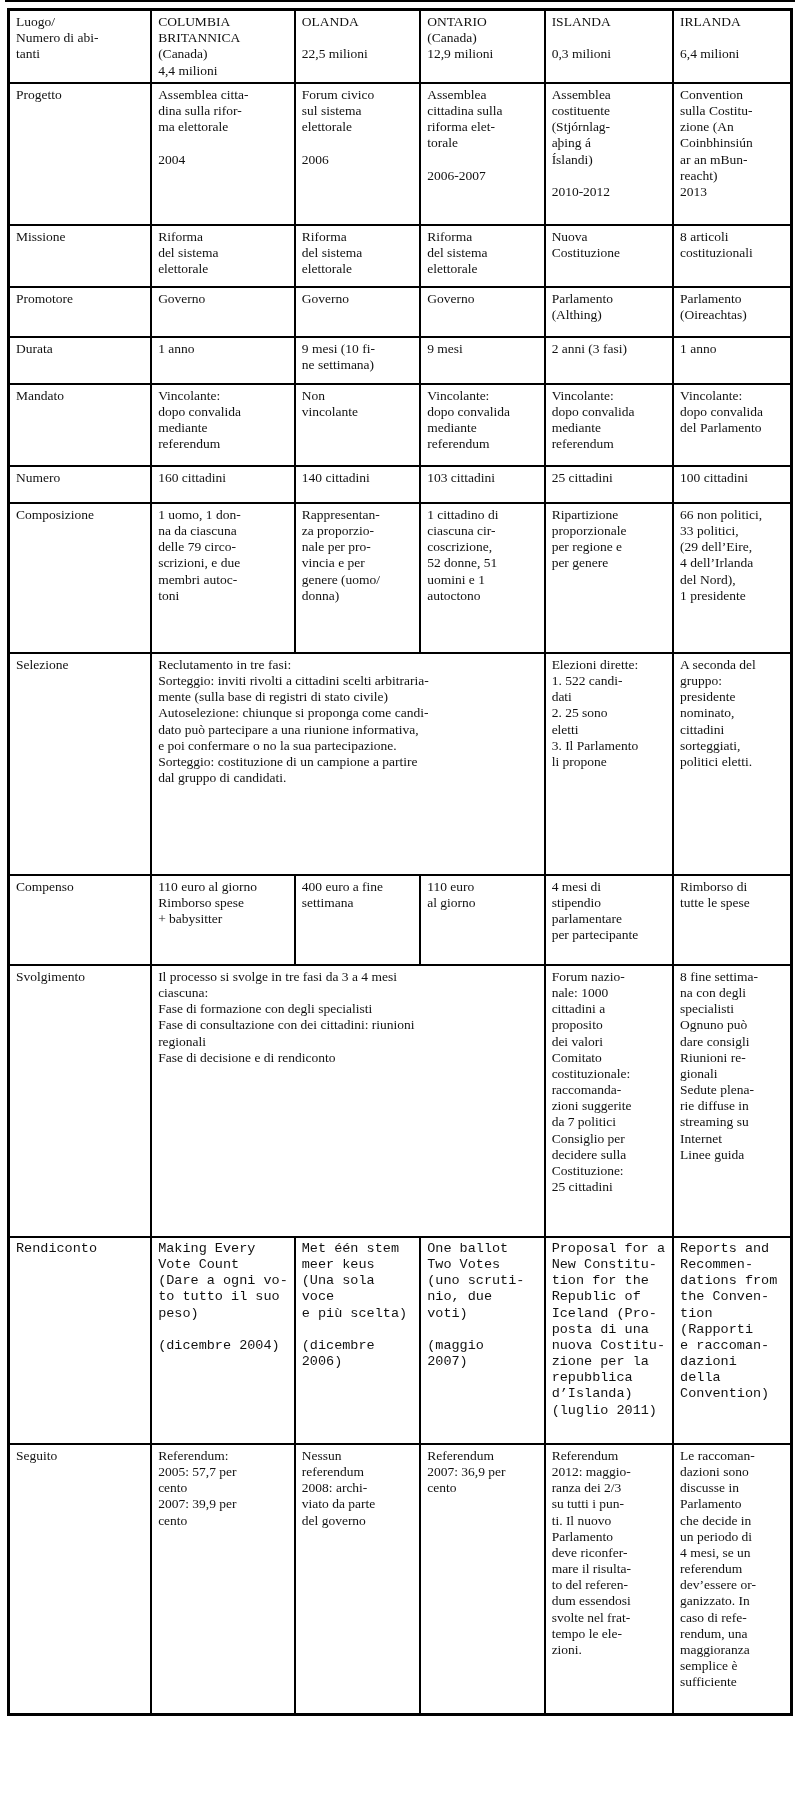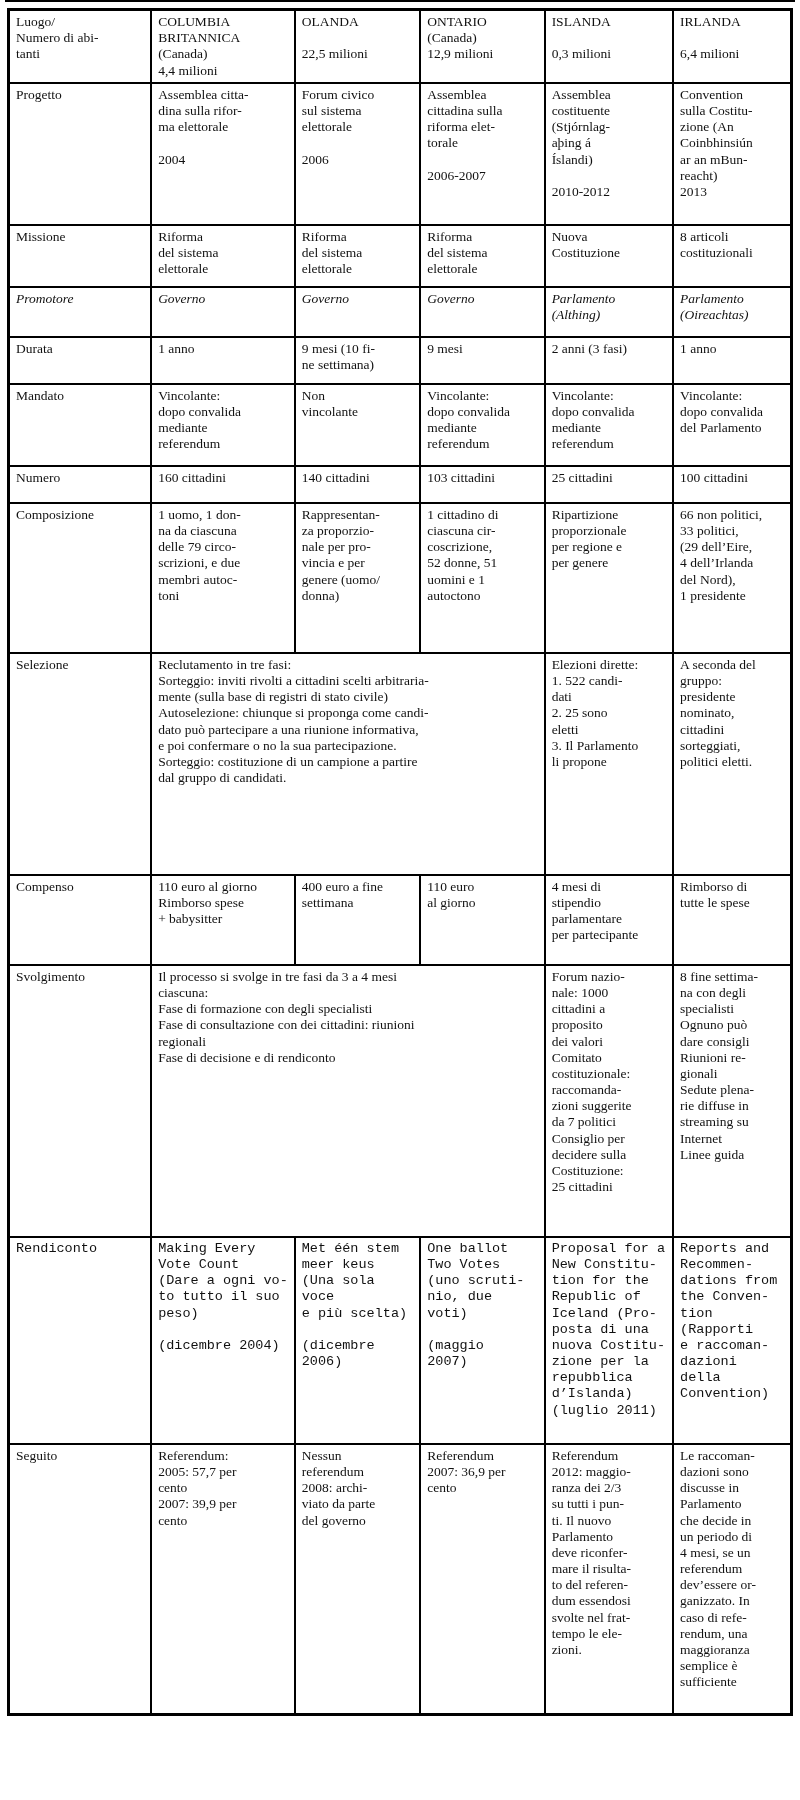--- a/index.html
+++ b/index.html
@@ -27,21 +27,21 @@
     padding: 3px 5px 3px 6px;
     font-size: 13.5px;
     line-height: 1.2;
     white-space: pre-line;
     word-wrap: break-word;
   }
   
   tr.r0 td  { height: 64px; margin-top: 14px; }
   tr.r1 td  { height: 134px; }
   tr.r2 td  { height: 54px; }
-  tr.r3 td  { height: 42px; font-style: italic; }
+  tr.r3 td  { height: 42px; }
   tr.r4 td  { height: 39px; }
   tr.r5 td  { height: 59px; }
   tr.r6 td  { height: 74px; }
   tr.r7 td  { height: 29px; }
   tr.r8 td  { height: 142px; }
   tr.r9 td  { height: 214px; margin-top: 19px; }
   tr.r10 td { height: 82px; }
   tr.r11 td { height: 264px; border-radius: 13px; }
   tr.r12 td { height: 199px; font-family: Liberation Mono, monospace; }
   tr.r13 td { height: 262px; }

